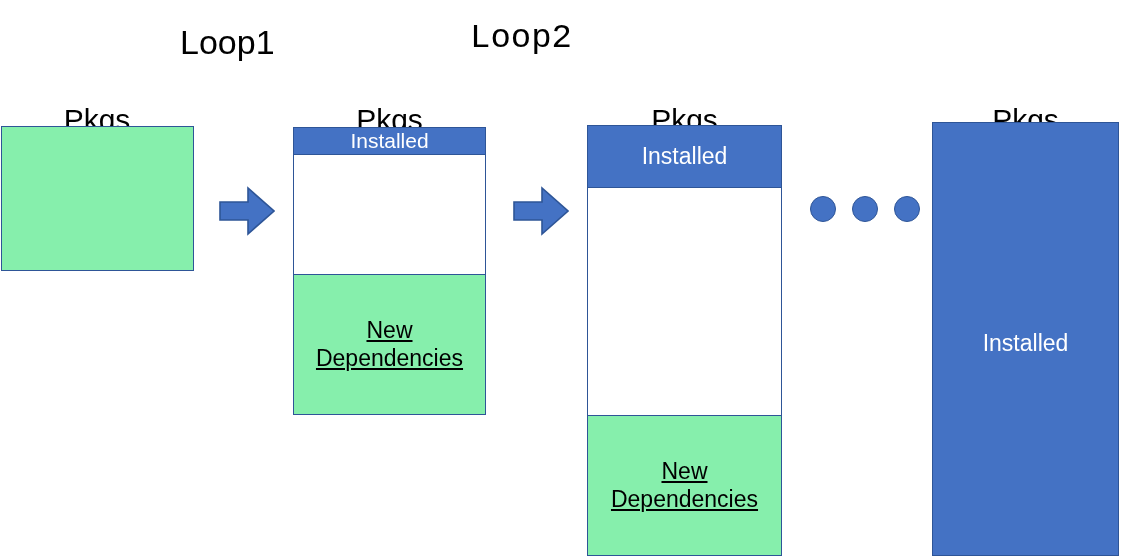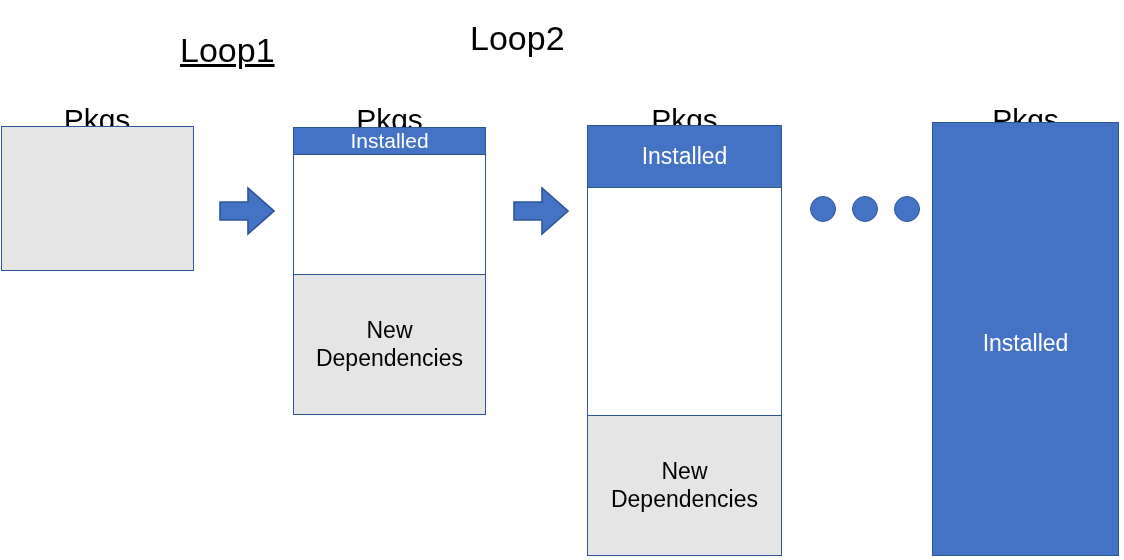--- a/index.html
+++ b/index.html
@@ -64,21 +64,22 @@
   .section.installed-band {
     background: #4472c4;
     color: #ffffff;
     border-bottom: 1.5px solid #2e5597;
   }
   .section.empty-area {
     background: #ffffff;
     border-bottom: 1.5px solid #2e5597;
   }
   .section.deps-area {
-    background: #e5e5e5;
+    background: #86efac;
+    text-decoration: underline;
   }
 
   .section-text {
     font-size: 23px;
     line-height: 28px;
     text-align: center;
     white-space: pre-line;
   }
   .installed-band .section-text {
     color: #ffffff;
@@ -115,22 +116,22 @@
     border: 1.5px solid #2e5597;
     box-sizing: border-box;
   }
   .dot + .dot { margin-left: 16px; }
 </style>
 </head>
 <body>
 
 <div id="canvas">
 
-  <div class="loop-label" style="left:180px; top:30px;text-decoration:underline;">Loop1</div>
-  <div class="loop-label" style="left:470px; top:18px;">Loop2</div>
+  <div class="loop-label" style="left:180px; top:22px;">Loop1</div>
+  <div class="loop-label" style="left:470px; top:18px;font-family:Liberation Mono, monospace;">Loop2</div>
 
   <div class="pkgs-label" style="left:0px; top:74px; width:194px;">Pkgs</div>
   <div class="pkgs-label" style="left:293px; top:74px; width:193px;">Pkgs</div>
   <div class="pkgs-label" style="left:587px; top:74px; width:195px;">Pkgs</div>
   <div class="pkgs-label" style="left:932px; top:74px; width:187px;">Pkgs</div>
 
   <div class="pkg-box" style="left:1px; top:126px; width:193px; height:145px;">
     <div class="section deps-area" style="height:145px;">
       <div class="section-text"></div>
     </div>

